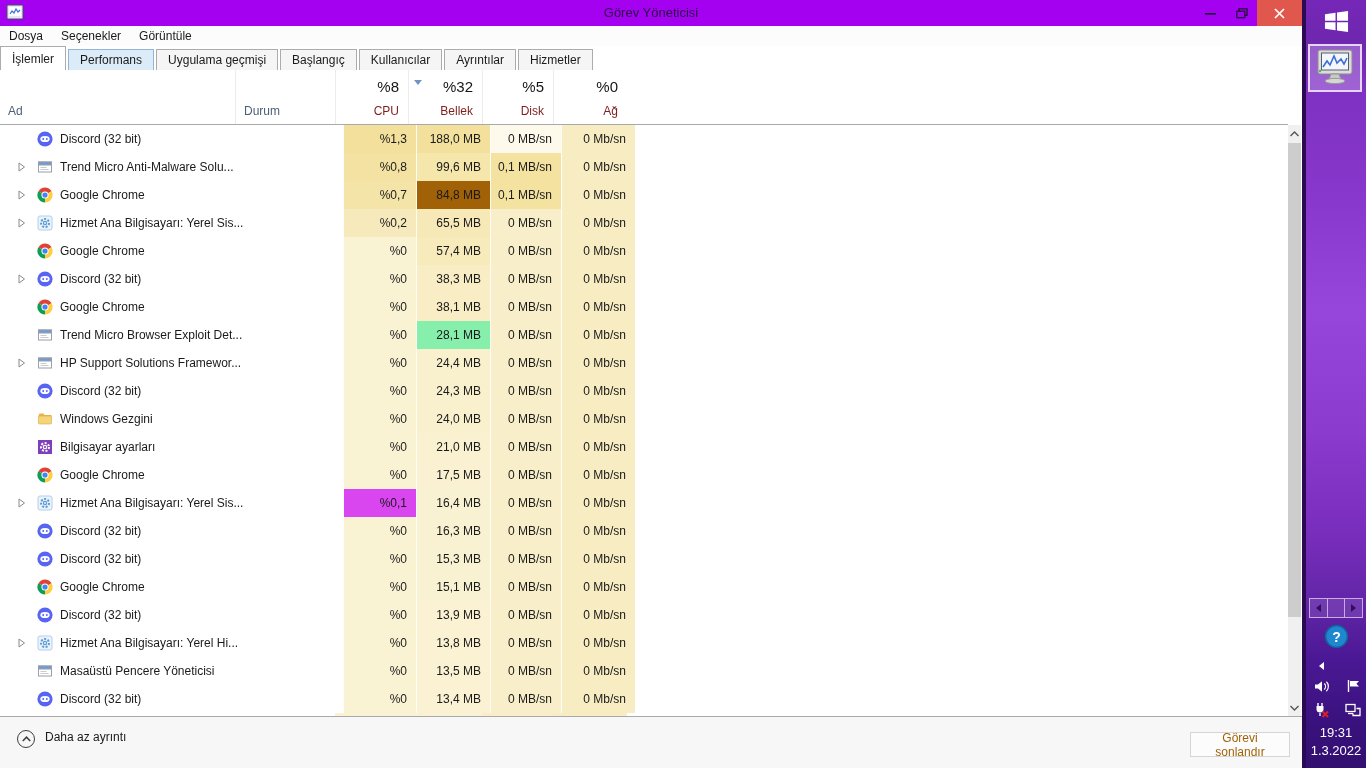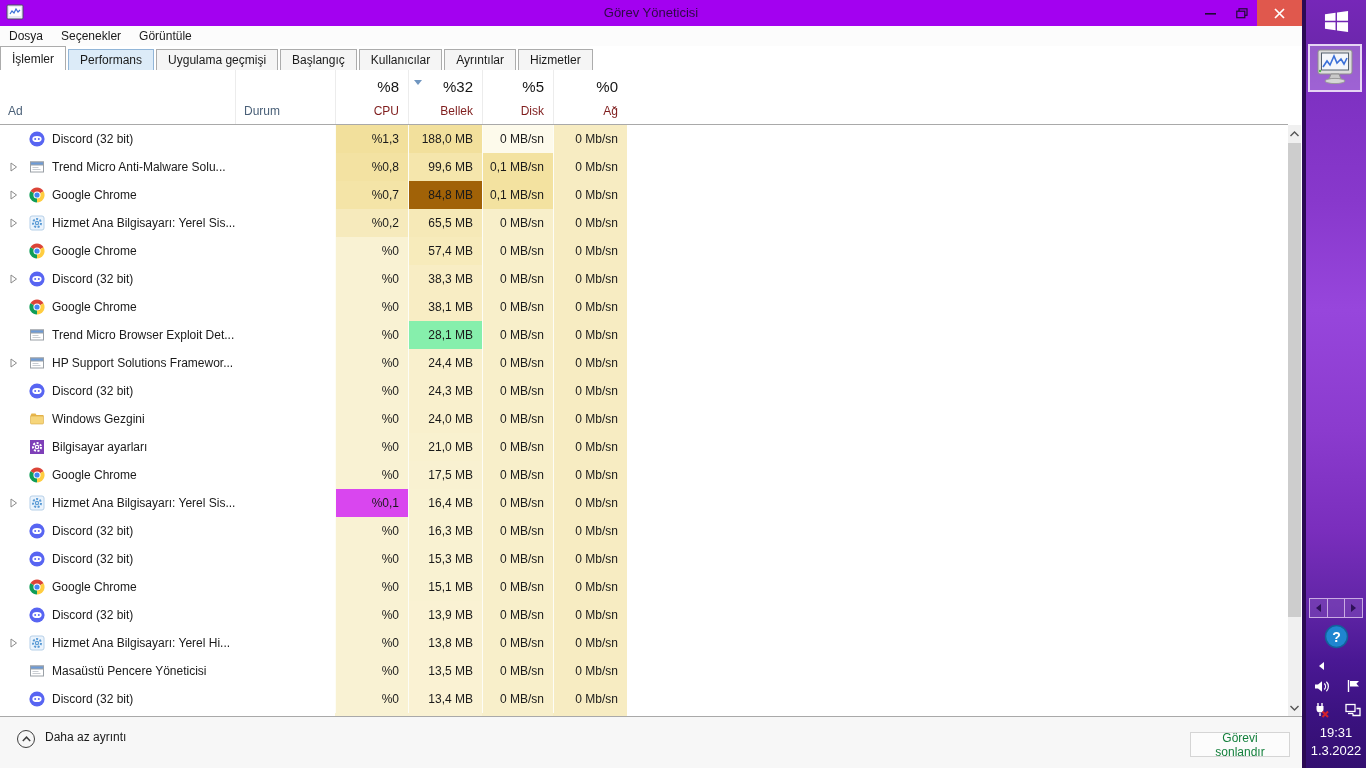--- a/index.html
+++ b/index.html
@@ -30,40 +30,40 @@
          display:grid;grid-template-columns:235px 100px 73px 74px 71px 74px;background:#fff;}
   .hc{position:relative;height:100%;}
   .hc.sep{border-left:1px solid #ECECEC;}
   .hc .blabel{position:absolute;left:8px;bottom:6px;font-size:12px;color:#4A6078;}
   .hc .total{position:absolute;right:9px;top:8px;font-size:15px;color:#161616;}
   .hc .collabel{position:absolute;right:9px;bottom:6px;font-size:12px;color:#7f1d1d;}
   .sortmark{position:absolute;left:5px;top:10px;width:0;height:0;
             border-left:4px solid transparent;border-right:4px solid transparent;border-top:5px solid #7096C0;}
   
   .tbody{position:absolute;left:0;top:125px;width:1288px;height:591px;overflow:hidden;background:#fff;}
-  .prow{display:grid;grid-template-columns:235px 100px 73px 74px 71px 74px;height:28px;}
+  .prow{display:grid;grid-template-columns:235px 100px 73px 74px 71px 74px;height:28px;margin-left:8px;}
   .prow .c{height:28px;}
   .namec{display:flex;align-items:center;}
   .tw{width:12px;margin-left:8px;display:flex;align-items:center;justify-content:center;flex:none;}
   .picw{width:16px;height:16px;margin-left:9px;margin-right:7px;flex:none;position:relative;}
   .pname{font-size:12px;color:#1a1a1a;white-space:nowrap;overflow:hidden;}
   .vc{display:flex;align-items:center;justify-content:flex-end;padding-right:9px;
       font-size:12px;color:#1a1a1a;border-left:1px solid #FDFDF6;box-sizing:border-box;}
   .partial{display:grid;grid-template-columns:235px 100px 73px 74px 71px 74px;height:3px;}
   
   .sbar{position:absolute;left:1288px;top:125px;width:13px;height:591px;background:#F0F0F0;}
   .sbtn{position:absolute;left:0;width:13px;height:17px;display:flex;align-items:center;justify-content:center;background:#F0F0F0;}
   .sthumb{position:absolute;left:0;top:18px;width:13px;height:474px;background:#CDCDCD;}
   
   .footer{position:absolute;left:0;top:716px;width:1302px;height:52px;background:#F7F7F7;border-top:1px solid #A9A9A9;box-sizing:border-box;}
   .toggle{position:absolute;left:17px;top:13px;display:flex;}
   .tog-circle{width:18px;height:18px;border:1.5px solid #3F3F3F;border-radius:50%;display:flex;align-items:center;justify-content:center;box-sizing:border-box;}
   .tog-label{margin-left:10px;font-size:12px;color:#1a1a1a;}
   .endtask{position:absolute;right:12px;top:15px;width:100px;height:25px;background:#FCFCFC;border:1px solid #D5D5D5;
-           font-size:12px;color:#15803d;display:flex;align-items:center;justify-content:center;font-family:inherit;}
+           font-size:12px;color:#a16207;display:flex;align-items:center;justify-content:center;font-family:inherit;}
   
   .taskbar{position:absolute;left:1302px;top:0;width:64px;height:768px;box-sizing:border-box;border-left:4px solid #2B0A54;
     background:linear-gradient(180deg,#7627B8 0px,#6E27AE 40px,#7E31C2 90px,#8838CC 200px,#9746DC 310px,#8B3BCE 430px,#7A2EBD 530px,#6326A8 600px,#4A1894 660px,#3B1280 715px,#330F70 768px);}
   .startbtn{position:absolute;left:0;top:6px;width:60px;height:34px;display:flex;align-items:center;justify-content:center;}
   .tmbtn{position:absolute;left:2px;top:44px;width:54px;height:48px;background:rgba(200,160,235,0.45);
          border:2px solid #E6D5F4;box-sizing:border-box;display:flex;align-items:center;justify-content:center;}
   .trayscroll{position:absolute;left:3px;top:598px;width:54px;height:20px;display:flex;}
   .tscell{flex:1;border:1px solid #C9ABE3;box-sizing:border-box;background:rgba(150,100,200,0.35);
           display:flex;align-items:center;justify-content:center;}
   .tscell + .tscell{border-left:none;}

